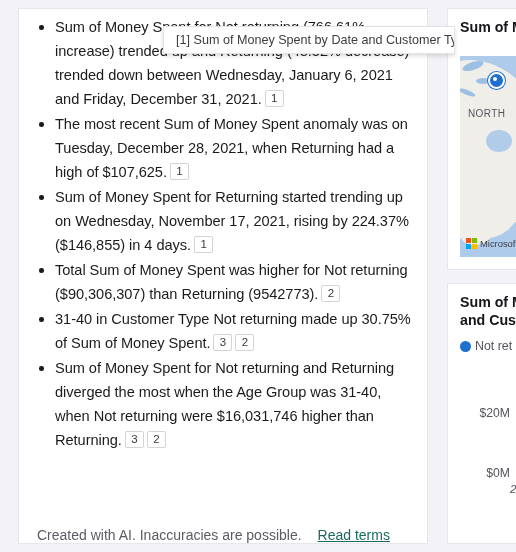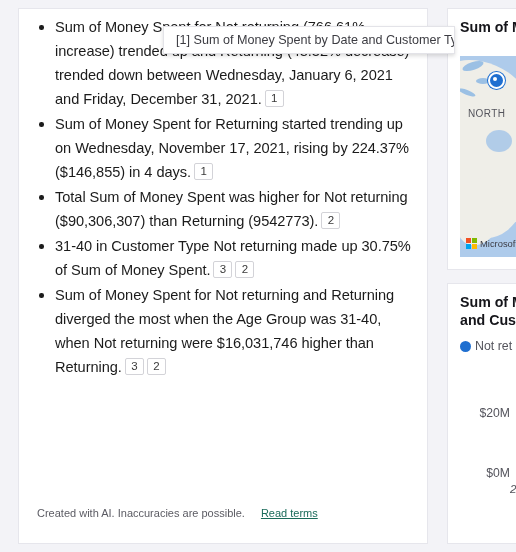--- a/index.html
+++ b/index.html
@@ -80,23 +80,23 @@
   }
 
   
   #insights-footer {
     position: absolute;
     left: 0;
     right: 1px;
     bottom: 0;
     height: 36px;
     display: flex;
-    align-items: flex-start;
+    align-items: flex-end;
     padding-left: 18px;
-    font-size: 11px;
+    font-size: 14px;
     color: #5b5b63;
     background: #ffffff;
     box-sizing: border-box;
   }
   #insights-footer a {
     color: #1a6b5a;
     text-decoration: underline;
     margin-left: 16px;
   }
 
@@ -316,20 +316,23 @@
 
 <div id="insights-panel">
 
   <div id="insights-scroll">
     <ul class="bullets">
 
       <li>
         <span>Sum of Money Spent for Not returning (766.61% increase) trended up and Returning (48.32% decrease) trended down between Wednesday, January 6, 2021 and Friday, December 31, 2021.</span><span class="cite">1</span>
       </li>
 
+      <li>
+        <span>The most recent Sum of Money Spent anomaly was on Tuesday, December 28, 2021, when Returning had a high of $107,625.</span><span class="cite">1</span>
+      </li>
 
       <li>
         <span>Sum of Money Spent for Returning started trending up on Wednesday, November 17, 2021, rising by 224.37% ($146,855) in 4 days.</span><span class="cite">1</span>
       </li>
 
       <li>
         <span>Total Sum of Money Spent was higher for Not returning ($90,306,307) than Returning (9542773).</span><span class="cite">2</span>
       </li>
 
       <li>

